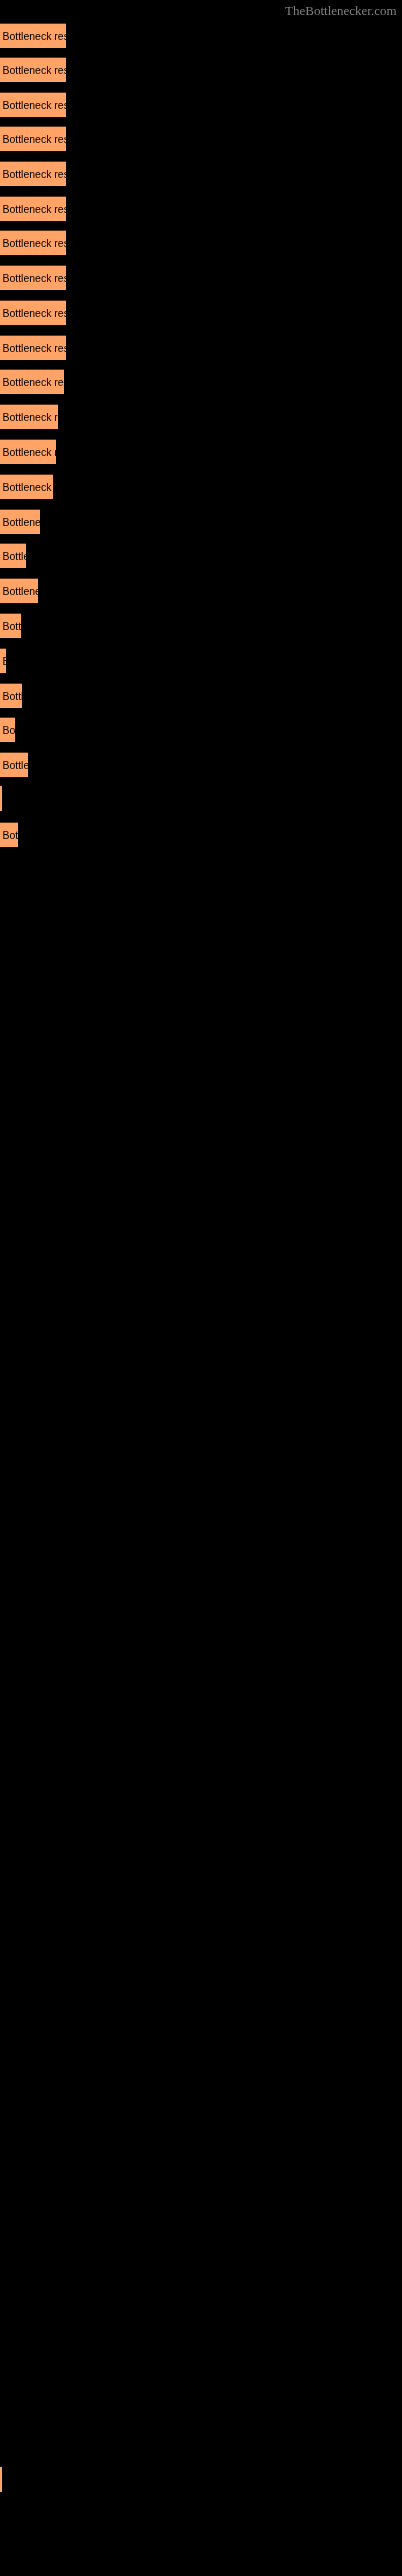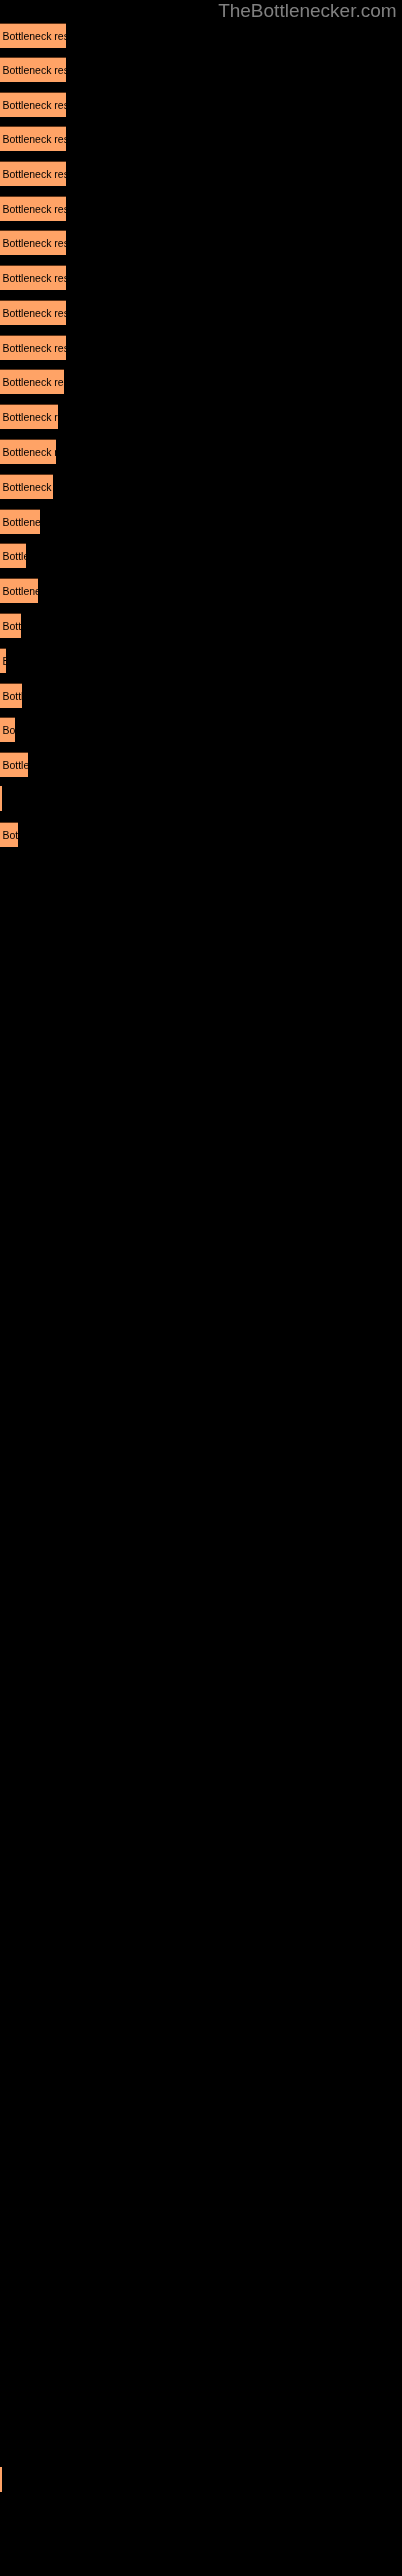--- a/index.html
+++ b/index.html
@@ -19,26 +19,26 @@
     position: absolute;
     left: 0; top: 0;
     width: 403px;
     height: 2576px;
     background: #000000;
   }
   #site-title {
     position: absolute;
     right: 6.4px;
     top: 1.6px;
-    font-size: 19px;
+    font-size: 13px;
     line-height: 17.7px;
     color: #808080;
     letter-spacing: 0px;
     white-space: nowrap;
-    font-family: Liberation Sans, sans-serif;
+    font-family: Liberation Serif, serif;
   }
   #chart-area {
     position: absolute;
     left: 0;
     top: 0;
     width: 403px;
     height: 2576px;
   }
   .bar-row {
     position: absolute;

